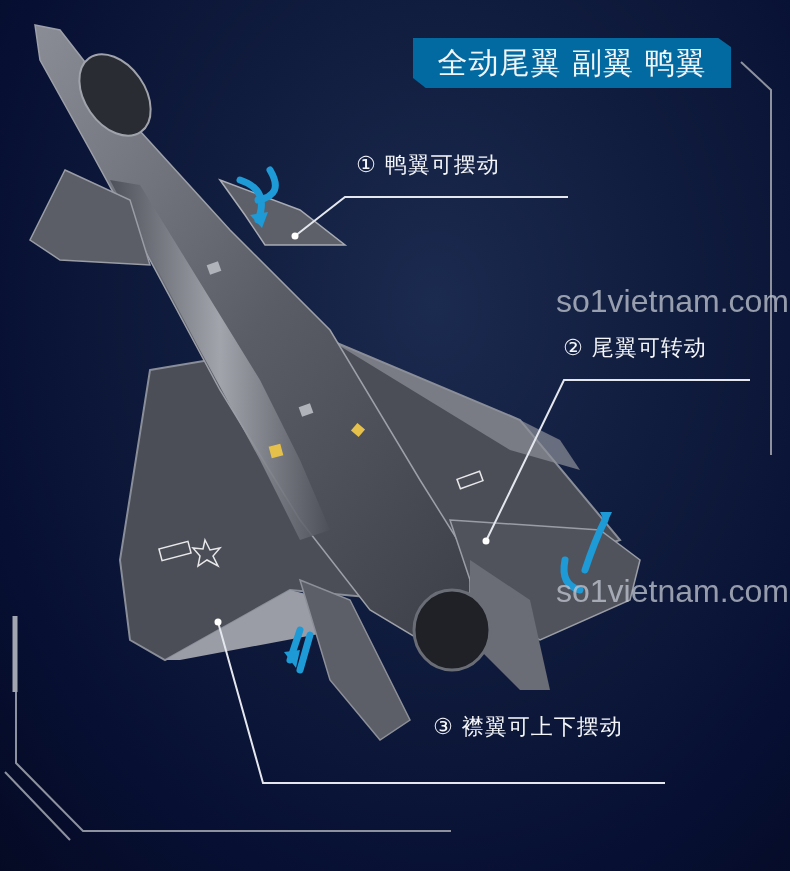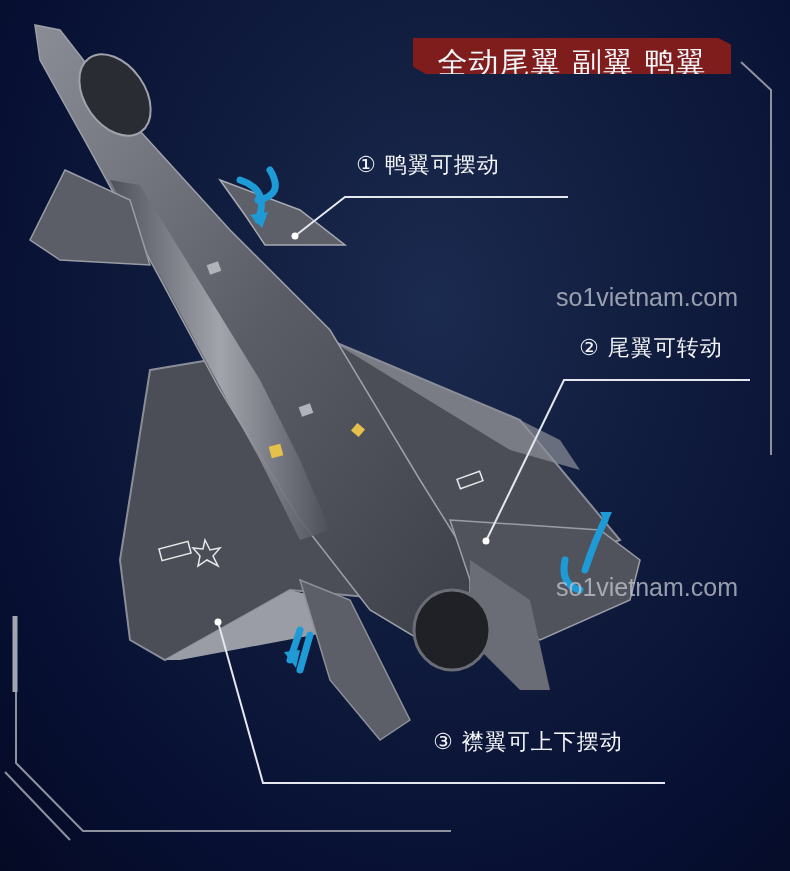--- a/index.html
+++ b/index.html
@@ -1,25 +1,25 @@
 <!DOCTYPE html>
 <html><head>
 <meta charset="utf-8">
 <style>
   html, body { margin:0; padding:0; }
   body { width:790px; height:871px; overflow:hidden; position:relative;
     background: radial-gradient(ellipse at 55% 35%, #1b2a4f 0%, #101c3d 40%, #071033 75%, #050a24 100%);
     font-family: "DejaVu Sans", "Liberation Sans", sans-serif; }
   .abs { position:absolute; }
   svg.scene { position:absolute; left:0; top:0; }
-  .title-badge { left:413px; top:38px; width:318px; height:36px;
-    background:#7f1d1d; color:#f2f5f8; font-size:30px; line-height:50px; text-align:center;
+  .title-badge { left:413px; top:38px; width:318px; height:50px;
+    background:#0369a1; color:#f2f5f8; font-size:30px; line-height:50px; text-align:center;
     clip-path: polygon(0 0, 96% 0, 100% 18%, 100% 100%, 4% 100%, 0 80%); letter-spacing:1px; }
   .label { color:#f4f6f9; font-size:22px; letter-spacing:1px; white-space:nowrap; }
-  .watermark { color:rgba(190,195,205,0.78); font-family:"Liberation Sans", sans-serif; font-size:25px; white-space:nowrap; }
+  .watermark { color:rgba(190,195,205,0.78); font-family:"Liberation Sans", sans-serif; font-size:32px; white-space:nowrap; }
 </style>
 </head>
 <body>
 
 <svg class="scene" width="790" height="871" viewBox="0 0 790 871">
   <defs>
     <linearGradient id="g1" x1="0" y1="0" x2="1" y2="1">
       <stop offset="0" stop-color="#8a8d96"></stop>
         <stop offset="0.5" stop-color="#5a5d66"></stop>
         <stop offset="1" stop-color="#3c3f47"></stop>
@@ -92,17 +92,17 @@
     <polyline points="741,62 771,90 771,455" stroke-width="2"></polyline>
     <line x1="15" y1="616" x2="15" y2="692" stroke-width="5" stroke="#a2a6b0"></line>
     <polyline points="16,692 16,763 83,831 451,831" stroke-width="2"></polyline>
     <line x1="5" y1="772" x2="70" y2="840" stroke-width="2"></line>
   </g>
 </svg>
 
 <div class="abs title-badge">全动尾翼 副翼 鸭翼</div>
 
 <div class="abs label" style="left:356px;top:150px;">① 鸭翼可摆动</div>
-<div class="abs label" style="left:563px;top:333px;margin-left:16px;">② 尾翼可转动</div>
-<div class="abs label" style="left:433px;top:727px;">③ 襟翼可上下摆动</div>
+<div class="abs label" style="left:563px;top:333px;">② 尾翼可转动</div>
+<div class="abs label" style="left:433px;top:712px;">③ 襟翼可上下摆动</div>
 
 <div class="abs watermark" style="left:556px;top:283px;">so1vietnam.com</div>
 <div class="abs watermark" style="left:556px;top:573px;">so1vietnam.com</div>
 
 </body></html>

